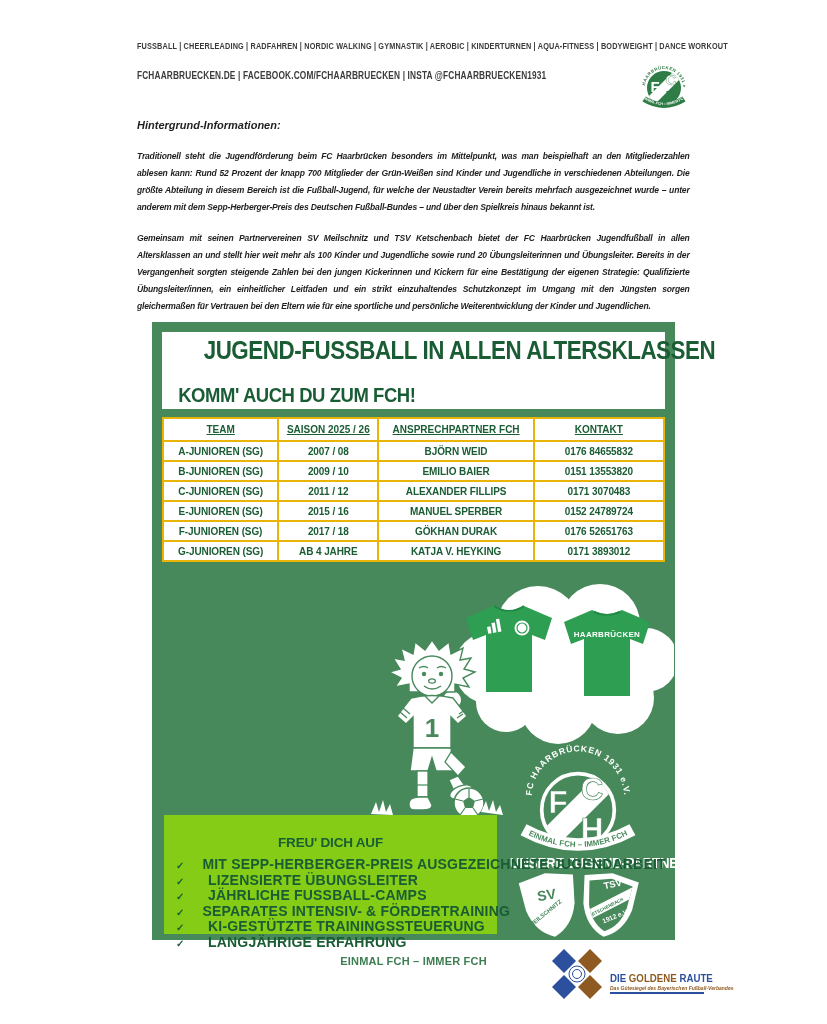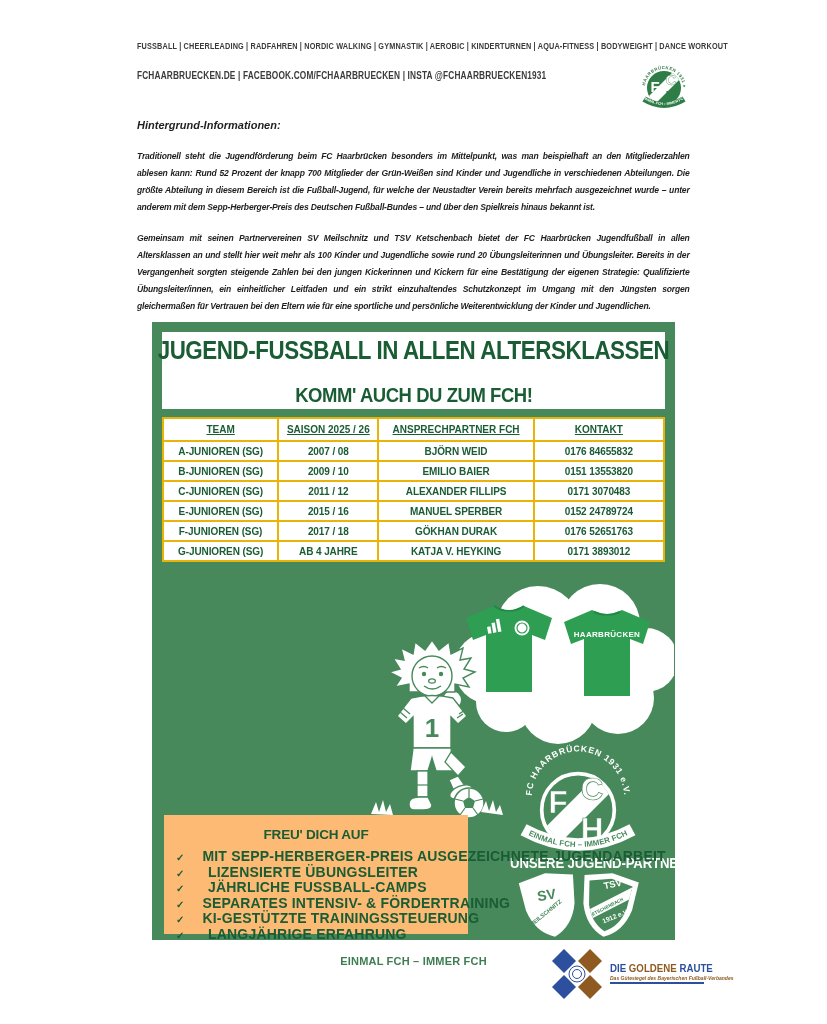--- a/index.html
+++ b/index.html
@@ -18,21 +18,21 @@
   .intro-heading { position:absolute; left:137px; top:119px; font-size:11px; font-weight:bold; font-style:italic; color:#1f1f1f; }
   .para { position:absolute; left:137px; width:614px; transform:scaleX(0.9); transform-origin:left top;
           font-size:9.5px; font-weight:bold; font-style:italic; color:#1f1f1f; letter-spacing:-0.2px;
           line-height:17px; text-align:justify; }
   .para1 { top:147px; }
   .para2 { top:229px; }
 
   
   .flyer { position:absolute; left:152px; top:322px; width:523px; height:618px; background:#47895B; }
   .flyer-title-box { position:absolute; left:10px; top:10px; width:503px; height:77px; background:#fff;
-                     display:flex; flex-direction:column; align-items:center; justify-content:center; gap:17px; }
+                     display:flex; flex-direction:column; align-items:flex-start; justify-content:center; gap:17px; }
   .flyer-title-1 { font-size:26px; font-weight:bold; color:#1A5C34; white-space:nowrap;
                    transform:scaleX(0.86); letter-spacing:-0.5px; }
   .flyer-title-2 { font-size:21px; font-weight:bold; color:#1A5C34; white-space:nowrap;
                    transform:scaleX(0.88); letter-spacing:-0.5px; }
 
   table.flyer-table { position:absolute; left:10px; top:95px; width:503px; border-collapse:collapse; table-layout:fixed; }
   .flyer-table th, .flyer-table td { background:#fff; border:2px solid #eab308; color:#1A5C34;
                                      font-weight:bold; text-align:center; vertical-align:middle; }
   .flyer-table th { font-size:10px; height:23px; }
   .flyer-table th span { text-decoration:underline; }
@@ -53,31 +53,31 @@
   .crest-svg { position:absolute; left:360px; top:411px; width:132px; height:134px; }
 
   .partners-heading { position:absolute; left:348px; top:532px; width:168px; text-align:center;
                       font-size:15px; font-weight:bold; color:#fff; white-space:nowrap;
                       transform:scaleX(0.88); transform-origin:center; letter-spacing:-0.2px; }
   .shields { position:absolute; left:366px; top:549px; width:132px; display:flex; }
   .shield-svg { width:64px; height:68px; }
   .shield-svg + .shield-svg { margin-left:-6px; }
 
   
-  .checklist-box { position:absolute; left:12px; top:493px; width:304px; height:119px; background:#fdba74; z-index:3; padding-top:12px; }
+  .checklist-box { position:absolute; left:12px; top:493px; width:333px; height:119px; background:#84cc16; z-index:3; padding-top:20px; }
   .checklist-title { text-align:center; font-size:13.5px; font-weight:bold; color:#1A5C34; letter-spacing:-0.2px; }
   .checklist-items { list-style:none; margin-top:6px; }
   .checklist-items li { display:flex; align-items:baseline; height:15.5px; }
   .check-mark { width:14px; margin-left:12px; font-size:10px; font-weight:bold; color:#1A5C34; }
   .check-text { margin-left:18px; font-size:14px; font-weight:bold; color:#1A5C34; letter-spacing:0.2px; white-space:nowrap; }
 
   
   .footer-slogan { position:absolute; left:0; top:955px; width:827px; text-align:center;
                    font-size:11px; font-weight:bold; color:#3E7D52; letter-spacing:0.2px; }
-  .raute { position:absolute; left:548px; top:946px; display:flex; align-items:flex-start; }
+  .raute { position:absolute; left:548px; top:946px; display:flex; align-items:center; }
   .raute-icon { width:58px; height:58px; }
   .raute-textblock { margin-left:4px; margin-top:16px; }
   .raute-title { font-size:11px; font-weight:bold; white-space:nowrap; transform:scaleX(0.88); transform-origin:left center; }
   .raute-title .blue { color:#2C4F9E; } .raute-title .brown { color:#8F5A22; }
   .raute-sub { font-size:5px; font-weight:bold; font-style:italic; color:#8F5A22; margin-top:1px; white-space:nowrap; }
   .raute-bar { width:94px; height:2px; background:#2C4F9E; margin-top:1px; }
 </style>
 </head>
 <body>
 

